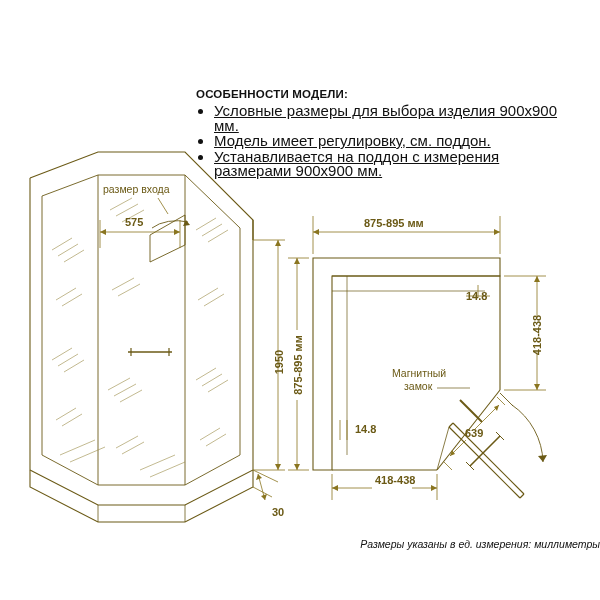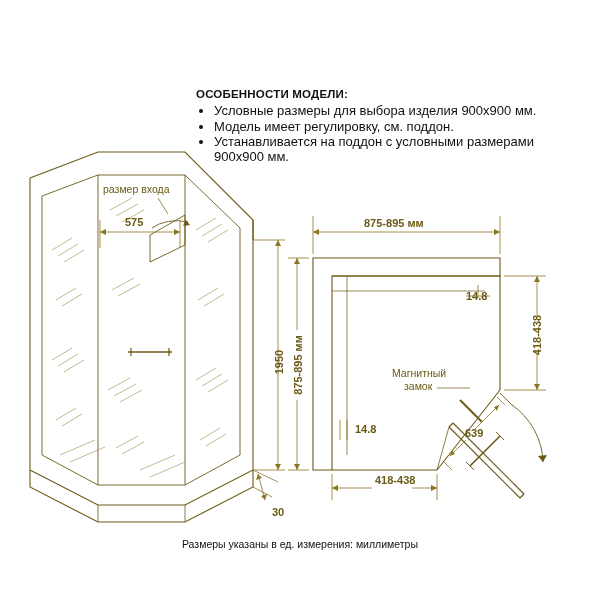--- a/index.html
+++ b/index.html
@@ -33,33 +33,35 @@
     letter-spacing: 0.2px;
     margin: 0 0 4px 0;
     color: #111;
   }
   .features ul {
     margin: 0;
     padding-left: 18px;
     list-style: disc;
   }
   .features li {
-    font-size: 13px;
+    font-size: 15px;
     line-height: 14.5px;
     margin-bottom: 1px;
     color: #111;
+    text-decoration: underline;
   }
   .footnote {
     position: absolute;
     left: 0;
     top: 538px;
     width: 600px;
-    text-align: center;
+    text-align: right;
     font-size: 10.5px;
     color: #111;
+    font-style: italic;
   }
   svg text {
     font-family: "Liberation Sans", sans-serif;
     fill: #4a3b10;
   }
   .dimtext-b {
     font-size: 11px;
     font-weight: bold;
     fill: #6b5a16;
   }
@@ -76,21 +78,21 @@
 </head>
 <body>
 
 <div class="page">
 
   <div class="features">
     <div class="features-title">ОСОБЕННОСТИ МОДЕЛИ:</div>
     <ul>
       <li>Условные размеры для выбора изделия 900х900 мм.</li>
       <li>Модель имеет регулировку, см. поддон.</li>
-      <li>Устанавливается на поддон с условными размерами 900х900 мм.</li>
+      <li>Устанавливается на поддон с измерения размерами 900х900 мм.</li>
     </ul>
   </div>
 
   <svg class="drawing" width="600" height="600" viewBox="0 0 600 600">
 
     <g stroke="#6b5a16" fill="none" stroke-width="1">
 
       <path d="M30 178 L98 152 L185 152 L253 220 L253 240" stroke-width="1.1"></path>
       <path d="M30 178 L30 470" stroke-width="1.1"></path>
       <path d="M30 470 L98 505 L185 505 L253 470 L253 220" stroke-width="1.1"></path>

